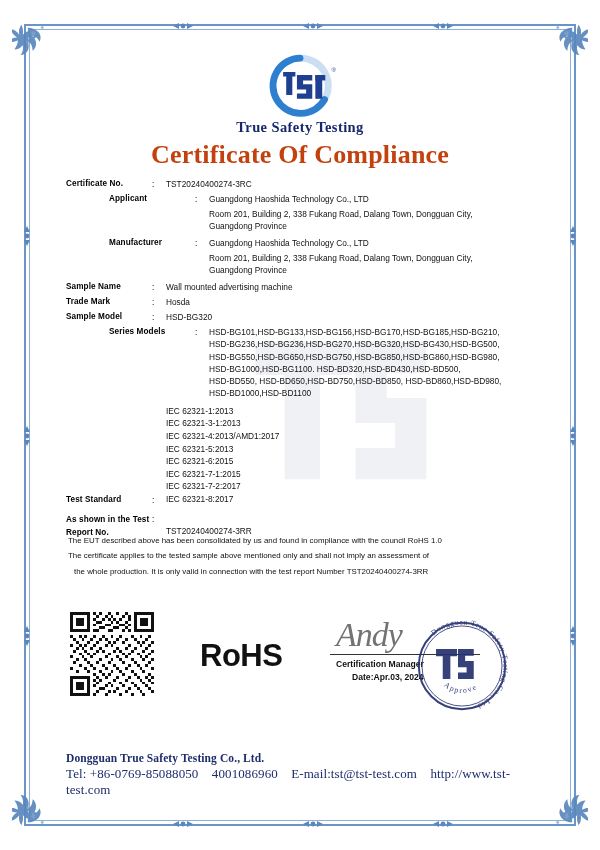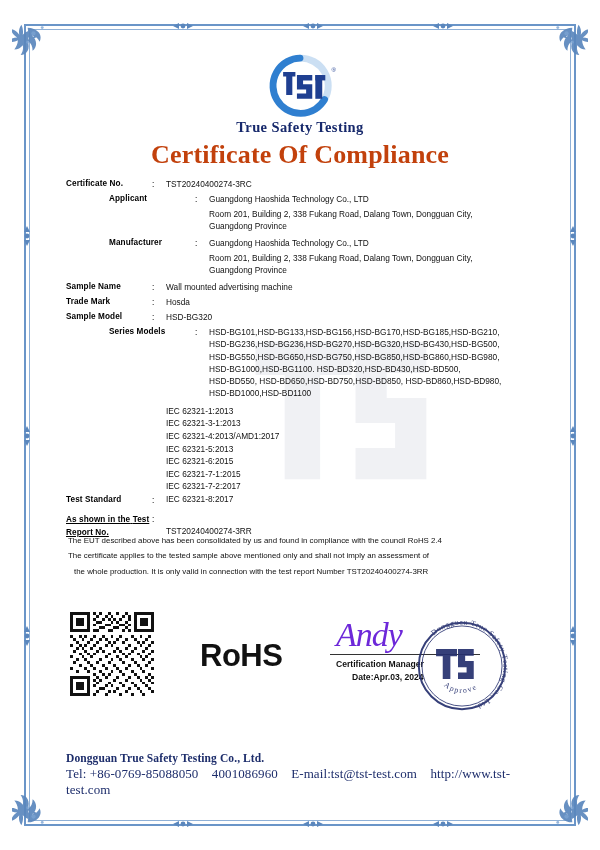--- a/index.html
+++ b/index.html
@@ -151,21 +151,21 @@
   }
   .fvalue .line { display:block; }
   .fvalue .sub { display:block; margin-top: 2.5px; }
   .tight .line { line-height: 1.48; }
   .std-list .line { line-height: 1.52; }
 
   .frow.gap-lg { margin-bottom: 7px; align-items: flex-end; }
   .frow.gap-md { margin-bottom: 5px; margin-left: 43px; }
 
   
-  .flabel.two-line { line-height: 1.6; text-decoration: underline; }
+  .flabel.two-line { line-height: 1.6; }
 
   
   #statement {
     position: absolute;
     left: 68px;
     width: 470px;
     top: 533px;
     font-size: 7.9px;
     color: #111;
     line-height: 1.95;
@@ -197,21 +197,21 @@
     position: absolute;
     left: 330px;
     top: 618px;
     width: 180px;
     text-align: center;
   }
   #sig-name {
     font-family: "Liberation Serif", serif;
     font-style: italic;
     font-size: 34px;
-    color: #6d28d9;
+    color: #737373;
     letter-spacing: -1px;
     line-height: 1;
     text-align: left;
     padding-left: 6px;
   }
   #sig-rule {
     border-bottom: 1px solid #333;
     margin-top: 2px;
     width: 150px;
   }
@@ -545,21 +545,21 @@
           <span class="line">As shown in the</span>
           <span class="line">Test Report No.</span>
         </div>
         <div class="fcolon">:</div>
         <div class="fvalue" style="padding-top:12px;">TST20240400274-3RR</div>
       </div>
 
     </div>
 
     <div id="statement">
-      <p>The EUT described above has been consolidated by us and found in compliance with the council RoHS 2.4</p>
+      <p>The EUT described above has been consolidated by us and found in compliance with the council RoHS 1.0</p>
       <p>The certificate applies to the tested sample above mentioned only and shall not imply an assessment of</p>
       <p class="indent">the whole production. It is only valid in connection with the test report Number TST20240400274-3RR</p>
     </div>
 
     <div id="qr">
       <svg viewBox="0 0 29 29" shape-rendering="crispEdges">
         <rect width="29" height="29" fill="#ffffff"></rect>
         <g fill="#111111">
           <rect x="0" y="0" width="7" height="1"></rect>
             <rect x="0" y="6" width="7" height="1"></rect>

